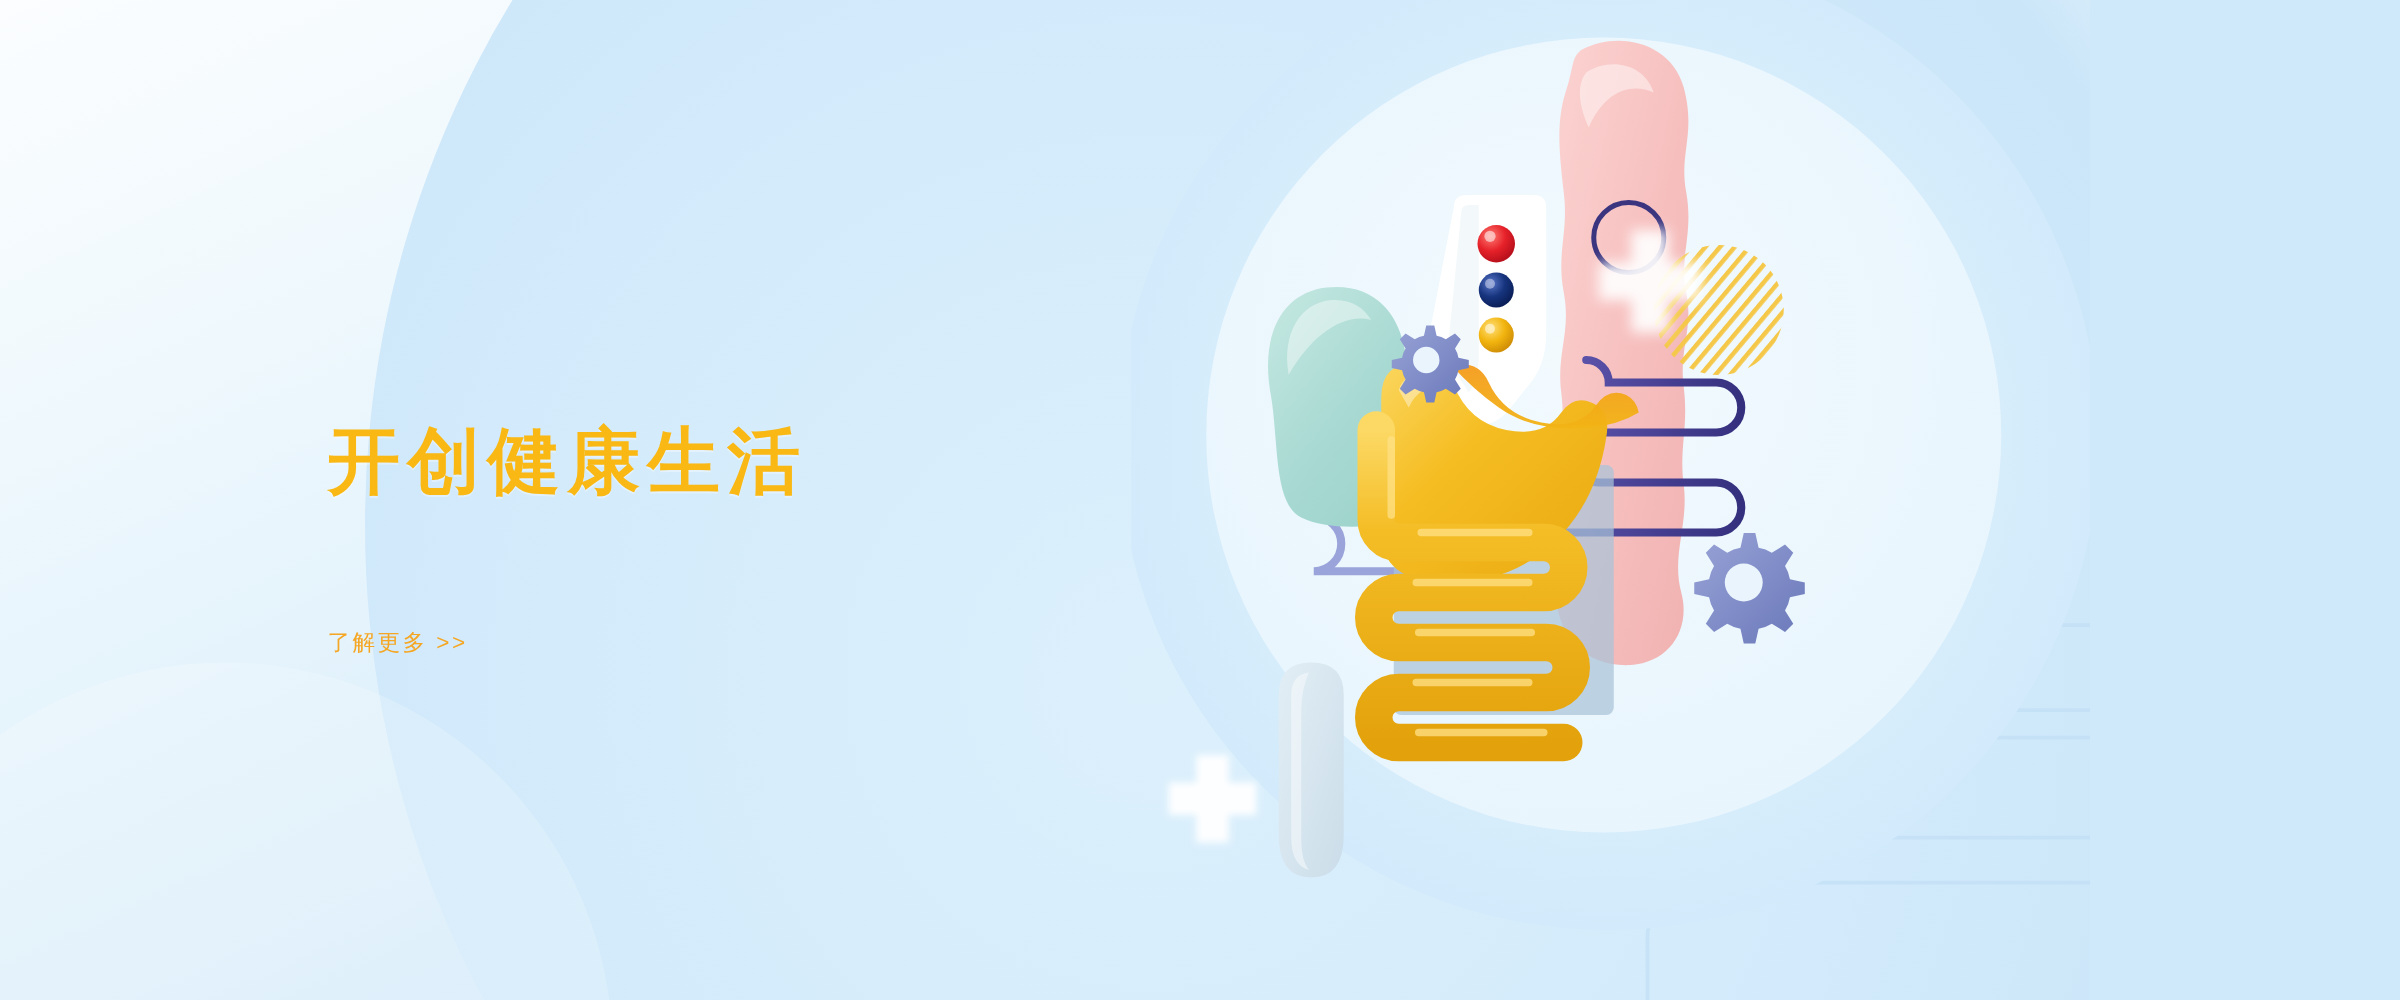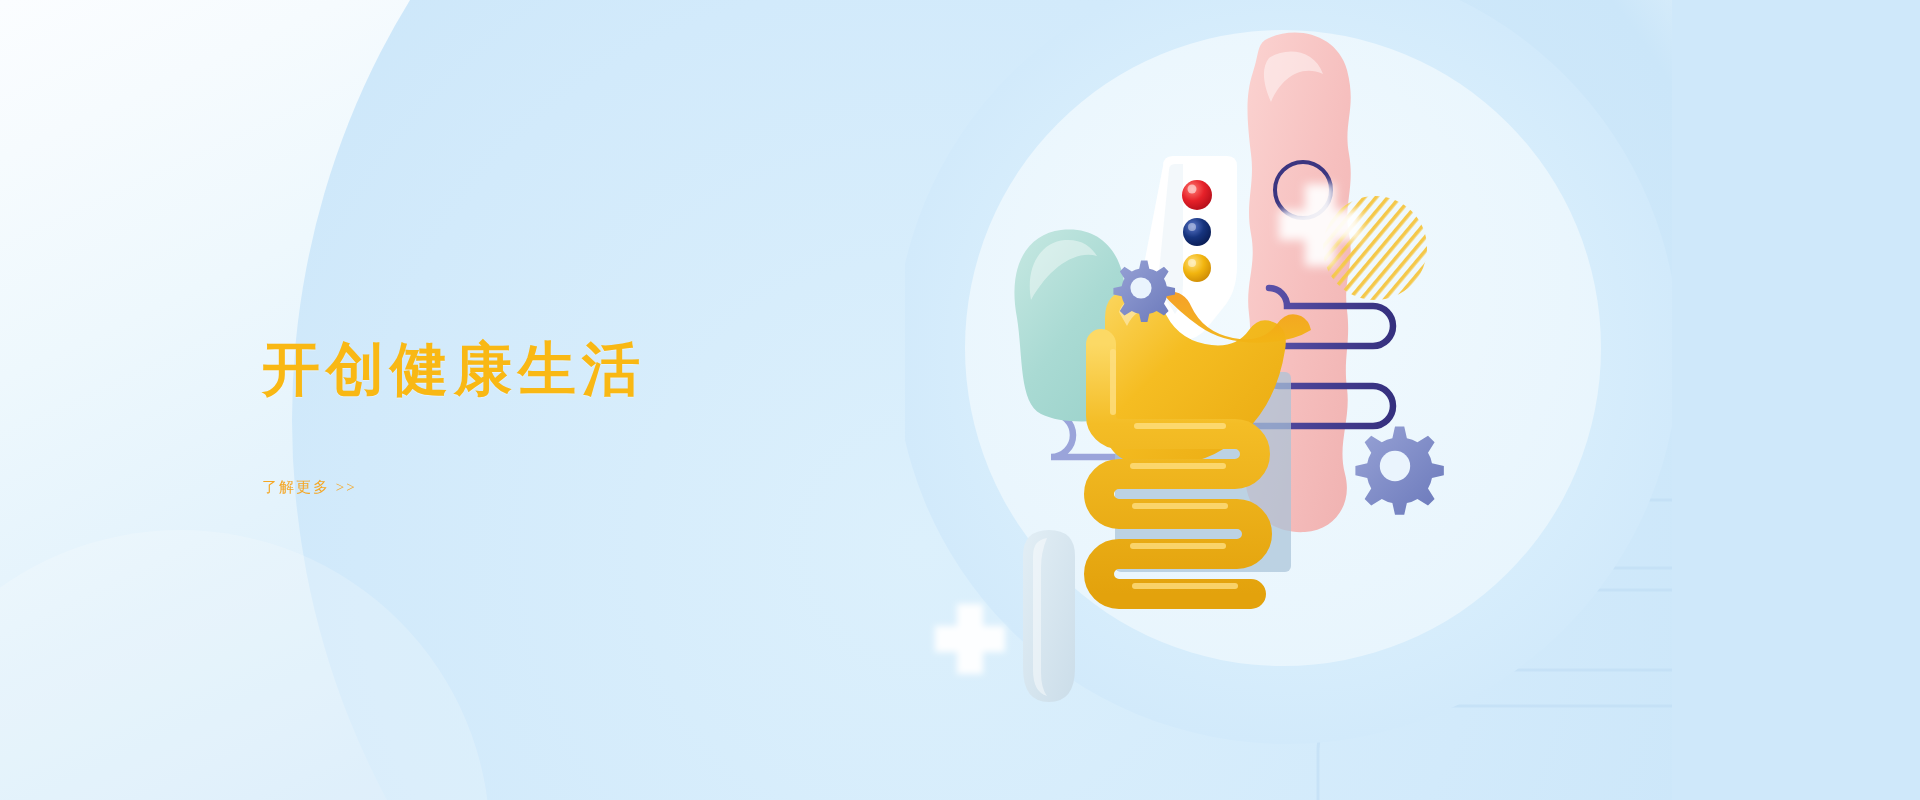--- a/index.html
+++ b/index.html
@@ -18,21 +18,20 @@
     background:
       linear-gradient(155deg,
         #fbfdff 0%,
         #f6fbfe 10%,
         #eef8fd 24%,
         #e4f3fc 40%,
         #d9edfa 58%,
         #cfe7f9 74%,
         #c9e4f8 88%,
         #c6e3f8 100%);
-    font-family: Liberation Serif, serif;
   }
 
   
   .bg-wash{
     position:absolute;
     right:-120px; top:-360px;
     width:1500px; height:1560px;
     border-radius:50%;
     background:radial-gradient(circle at 42% 58%, #dcf0fc 0%, #d2eafb 45%, #cbe6f9 70%, rgba(203,230,249,0) 78%);
     pointer-events:none;
@@ -61,23 +60,23 @@
     color:#f9b814;
     font-size:58px;
     font-weight:700;
     letter-spacing:6px;
     line-height:104px;
     white-space:nowrap;
     text-shadow:0 1px 0 rgba(255,255,255,.35);
   }
   .more-link{
     display:inline-block;
-    margin-top:56px;
+    margin-top:80px;
     color:#f5a623;
-    font-size:15px;
+    font-size:18px;
     letter-spacing:2px;
     text-decoration:none;
     white-space:nowrap;
   }
 
   
   .art{
     position:absolute;
     left:905px; top:0px;
     width:780px; height:800px;

